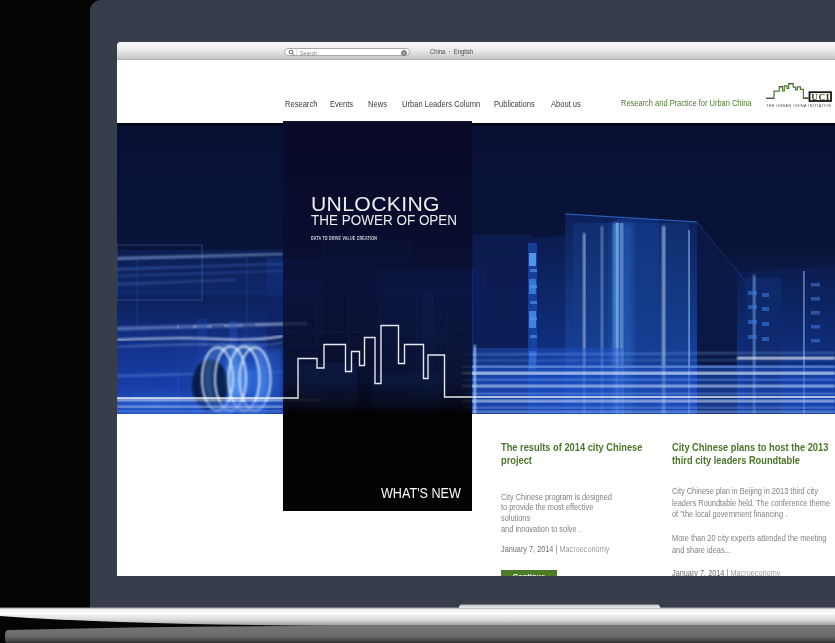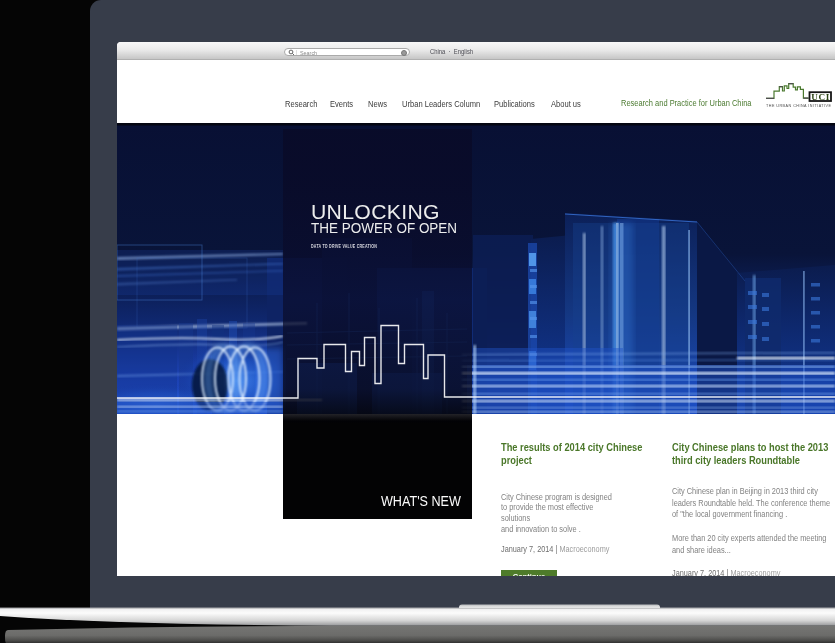--- a/index.html
+++ b/index.html
@@ -21,21 +21,21 @@
              background:#9a9a9a;border:1px solid #787878}
   .lang{position:absolute;top:5.5px;left:313px;font-size:6.4px;color:#4a4a52;
         transform:scaleX(0.92);transform-origin:left top}
   
   .nav{position:absolute;top:57px;font-size:8.8px;color:#3c3c3c;white-space:nowrap;
        transform:scaleX(0.86);transform-origin:left top}
   .tagline{position:absolute;top:55.8px;left:504px;font-size:8.8px;color:#4b7a30;white-space:nowrap;
        transform:scaleX(0.85);transform-origin:left top}
   
   .hero{position:absolute;left:0;top:81px;width:718px;height:291px;overflow:hidden}
-  .panel{position:absolute;left:166px;top:87px;width:189px;height:390px;
+  .panel{position:absolute;left:166px;top:79px;width:189px;height:390px;
          background:linear-gradient(rgba(9,11,41,0.97) 0px,rgba(9,11,41,0.90) 55px,
            rgba(10,13,46,0.72) 170px,rgba(8,9,28,0.76) 260px,rgba(4,4,10,0.88) 285px,
            rgba(2,2,5,1) 292px,#030304 295px,#030304 100%);color:#eceded}
   .p-unlock{position:absolute;left:28px;top:71px;font-size:21px;letter-spacing:0.3px;
             white-space:nowrap;transform:scaleX(1.01);transform-origin:left top}
   .p-power{position:absolute;left:28px;top:89.5px;font-size:15.5px;
            white-space:nowrap;transform:scaleX(0.87);transform-origin:left top}
   .p-data{position:absolute;left:28px;top:114.5px;font-size:4.8px;font-weight:bold;
           letter-spacing:0.3px;color:#dcdce2;white-space:nowrap;transform:scaleX(0.75);
           transform-origin:left top}

